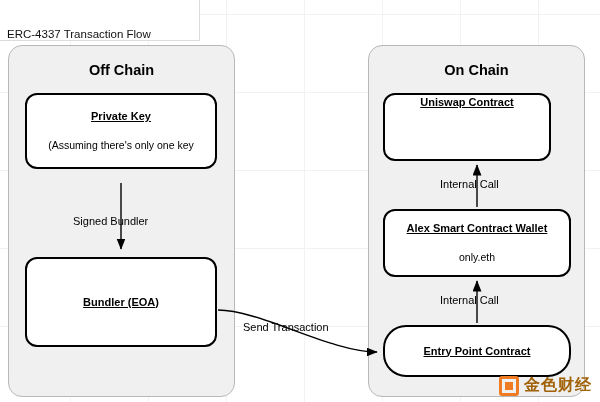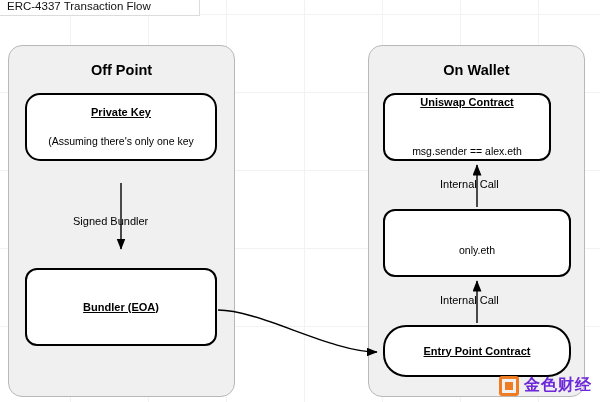--- a/index.html
+++ b/index.html
@@ -28,26 +28,26 @@
       linear-gradient(to right, #f2f2f2 1px, transparent 1px),
       linear-gradient(to bottom, #f2f2f2 1px, transparent 1px);
     background-size: 78px 78px;
     background-position: -8px 14px;
   }
   .title-tab {
     position: absolute;
     left: 0;
     top: 0;
     width: 200px;
-    height: 16px;
+    height: 41px;
     background: #ffffff;
     border-right: 1px solid #dcdcdc;
     border-bottom: 1px solid #dcdcdc;
     display: flex;
-    align-items: flex-start;
+    align-items: flex-end;
     padding-left: 7px;
     box-sizing: border-box;
     font-size: 11.5px;
     color: #111111;
     z-index: 5;
   }
   .container-box {
     position: absolute;
     background: #f0f0f0;
     border: 1px solid #b8b8b8;
@@ -124,59 +124,59 @@
     content: "";
     position: absolute;
     left: 3px;
     top: 3px;
     width: 8px;
     height: 8px;
     background: #ef7b22;
   }
   .wm-text {
     font-size: 16px;
-    color: #6d28d9;
+    color: #a16207;
     font-weight: bold;
     letter-spacing: 1px;
   }
 </style>
 </head>
 <body>
 
 <div id="canvas">
 
   <div class="grid"></div>
 
   <div class="title-tab">
     <span>ERC-4337 Transaction Flow</span>
   </div>
 
   <div class="container-box" style="left:8px; top:45px; width:227px; height:352px;">
-    <div class="container-title">Off Point</div>
+    <div class="container-title">Off Chain</div>
   </div>
 
   <div class="container-box" style="left:368px; top:45px; width:217px; height:352px;">
-    <div class="container-title">On Wallet</div>
-  </div>
-
-  <div class="node" style="left:25px; top:93px; width:192px; height:68px;border-radius:15px;">
+    <div class="container-title">On Chain</div>
+  </div>
+
+  <div class="node" style="left:25px; top:93px; width:192px; height:76px;">
     <div class="node-title">Private Key</div>
     <div class="node-sub">(Assuming there's only one key</div>
   </div>
 
-  <div class="node" style="left:25px; top:268px; width:192px; height:78px;">
+  <div class="node" style="left:25px; top:257px; width:192px; height:90px;">
     <div class="node-title">Bundler (EOA)</div>
   </div>
 
   <div class="node" style="left:383px; top:93px; width:168px; height:68px;justify-content:space-between;">
     <div class="node-title">Uniswap Contract</div>
-    <div class="node-sub">msg.sender == alex.eth</div>
   </div>
 
   <div class="node" style="left:383px; top:209px; width:188px; height:68px;">
+    <div class="node-title">Alex Smart Contract Wallet</div>
     <div class="node-sub">only.eth</div>
   </div>
 
   <div class="node" style="left:383px; top:325px; width:188px; height:52px;border-radius:23px;">
     <div class="node-title">Entry Point Contract</div>
   </div>
 
   <svg class="arrows">
     <defs>
       <marker id="arrowhead" markerWidth="9" markerHeight="9" refX="7.5" refY="3.2" orient="auto">
@@ -187,20 +187,21 @@
     <line x1="121" y1="183" x2="121" y2="249" stroke="#000000" stroke-width="1.4" marker-end="url(#arrowhead)"></line>
 
     <path d="M218,310 C260,310 330,352 377,352" stroke="#000000" stroke-width="1.4" fill="none" marker-end="url(#arrowhead)"></path>
 
     <line x1="477" y1="323" x2="477" y2="281" stroke="#000000" stroke-width="1.4" marker-end="url(#arrowhead)"></line>
 
     <line x1="477" y1="207" x2="477" y2="165" stroke="#000000" stroke-width="1.4" marker-end="url(#arrowhead)"></line>
   </svg>
 
   <div class="edge-label" style="left:73px; top:215px;">Signed Bundler</div>
+  <div class="edge-label" style="left:243px; top:321px;">Send Transaction</div>
   <div class="edge-label" style="left:440px; top:294px;">Internal Call</div>
   <div class="edge-label" style="left:440px; top:178px;">Internal Call</div>
 
   <div class="watermark">
     <div class="wm-mark"></div>
     <div class="wm-text">金色财经</div>
   </div>
 
 </div>
 

